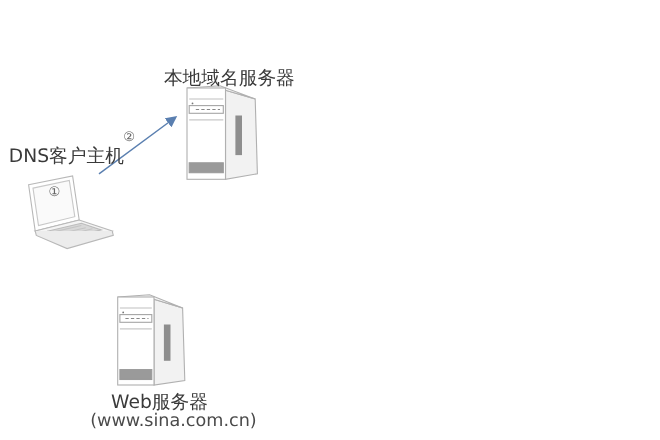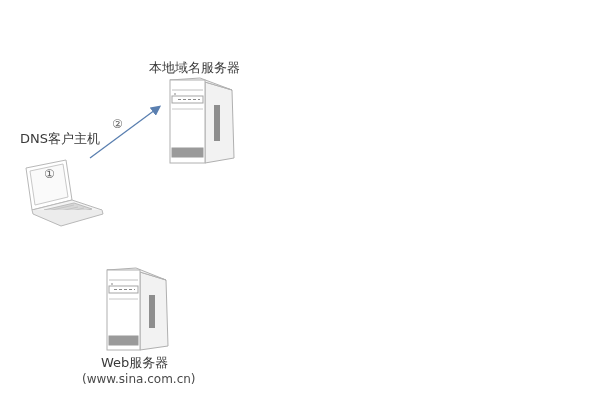--- a/index.html
+++ b/index.html
@@ -1,19 +1,19 @@
 <!DOCTYPE html>
 <html><head>
 <meta charset="utf-8">
 <style>
   html, body { margin: 0; padding: 0; background: #ffffff; }
   body { width: 600px; height: 400px; position: relative; overflow: hidden;
          font-family: "DejaVu Sans", "Liberation Sans", sans-serif; color: #333; }
-  .label { position: absolute; font-size: 13px; color: #3a3a3a; white-space: nowrap; }
-  .sublabel { position: absolute; font-size: 12px; color: #4a4a4a; white-space: nowrap; }
+  .label { position: absolute; font-size: 17px; color: #3a3a3a; white-space: nowrap; }
+  .sublabel { position: absolute; font-size: 16px; color: #4a4a4a; white-space: nowrap; }
   .step { position: absolute; font-size: 12px; color: #666; }
   svg.canvas { position: absolute; left: 0; top: 0; }
 </style>
 </head>
 <body>
 
 <svg class="canvas" width="600" height="400" viewBox="0 0 600 400">
   <defs>
     <marker id="arrowhead" markerWidth="8" markerHeight="8" refX="6" refY="4" orient="auto">
       <path d="M0,0 L8,4 L0,8 z" fill="#5a7fb0"></path>
@@ -59,21 +59,21 @@
     <circle cx="112" cy="284" r="0.8" fill="#777" stroke="none"></circle>
     <line x1="109" y1="299" x2="138" y2="299" stroke="#c8c8c8"></line>
     <rect x="109" y="336" width="29" height="9" fill="#9a9a9a" stroke="#9a9a9a"></rect>
   </g>
 
   <line x1="90" y1="158" x2="159" y2="107" stroke="#5a7fb0" stroke-width="1.3" marker-end="url(#arrowhead)"></line>
 </svg>
 
 <div class="label" style="left:149px; top:59px;">本地域名服务器</div>
 
-<div class="label" style="left:20px; top:130px;">DNS客户主机</div>
+<div class="label" style="left:8px; top:130px;">DNS客户主机</div>
 
 <div class="step" style="left:44px; top:167px;">①</div>
 
 <div class="step" style="left:112px; top:117px;">②</div>
 
 <div class="label" style="left:101px; top:354px;text-align:center;">Web服务器</div>
 
 <div class="sublabel" style="left:82px; top:372px;">(www.sina.com.cn)</div>
 
 </body></html>

